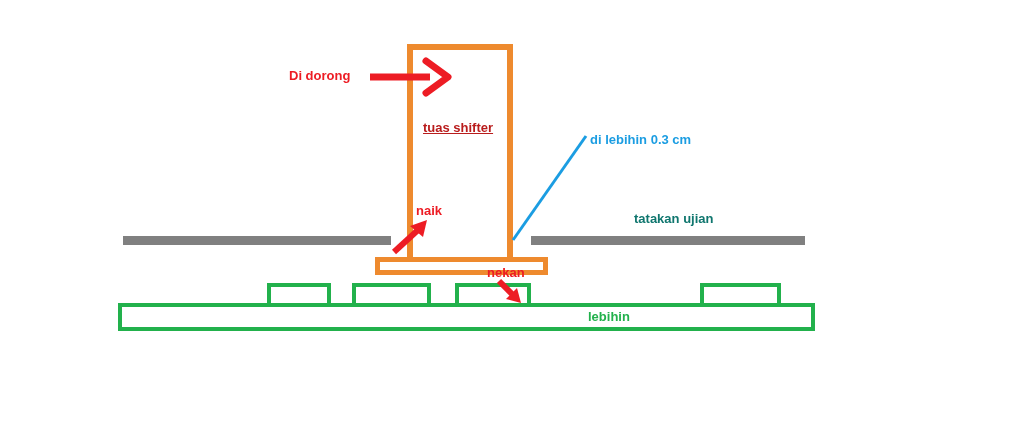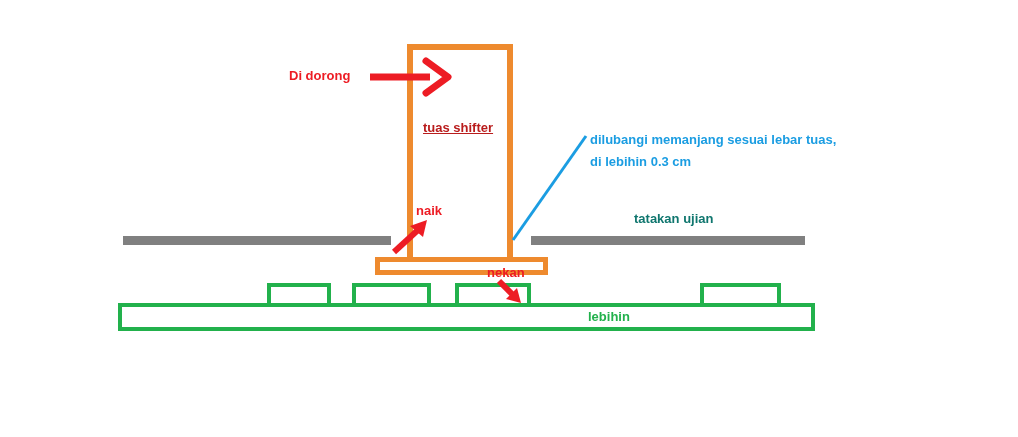--- a/index.html
+++ b/index.html
@@ -98,21 +98,20 @@
   <div id="key-2" class="key"></div>
   <div id="key-3" class="key"></div>
   <div id="key-4" class="key"></div>
 
   <div id="didorong-label" class="label">Di dorong</div>
   <div id="tuas-label" class="label">tuas shifter</div>
   <div id="naik-label" class="label">naik</div>
   <div id="nekan-label" class="label">nekan</div>
   <div id="tatakan-label" class="label">tatakan ujian</div>
   <div id="blue-note" class="label">
-    <div>dilubangi memanjang sesuai lebar tuas,</div>
     <div>di lebihin 0.3 cm</div>
   </div>
   <div id="keyboard-label" class="label">lebihin</div>
 
   <svg id="overlay-svg" viewBox="0 0 1018 437" xmlns="http://www.w3.org/2000/svg">
 
     <g>
       <line x1="370" y1="77" x2="430" y2="77" stroke="#ed1c24" stroke-width="7"></line>
       <polyline points="426,61 448,77 426,93" fill="none" stroke="#ed1c24" stroke-width="7" stroke-linejoin="round" stroke-linecap="round"></polyline>
     </g>

